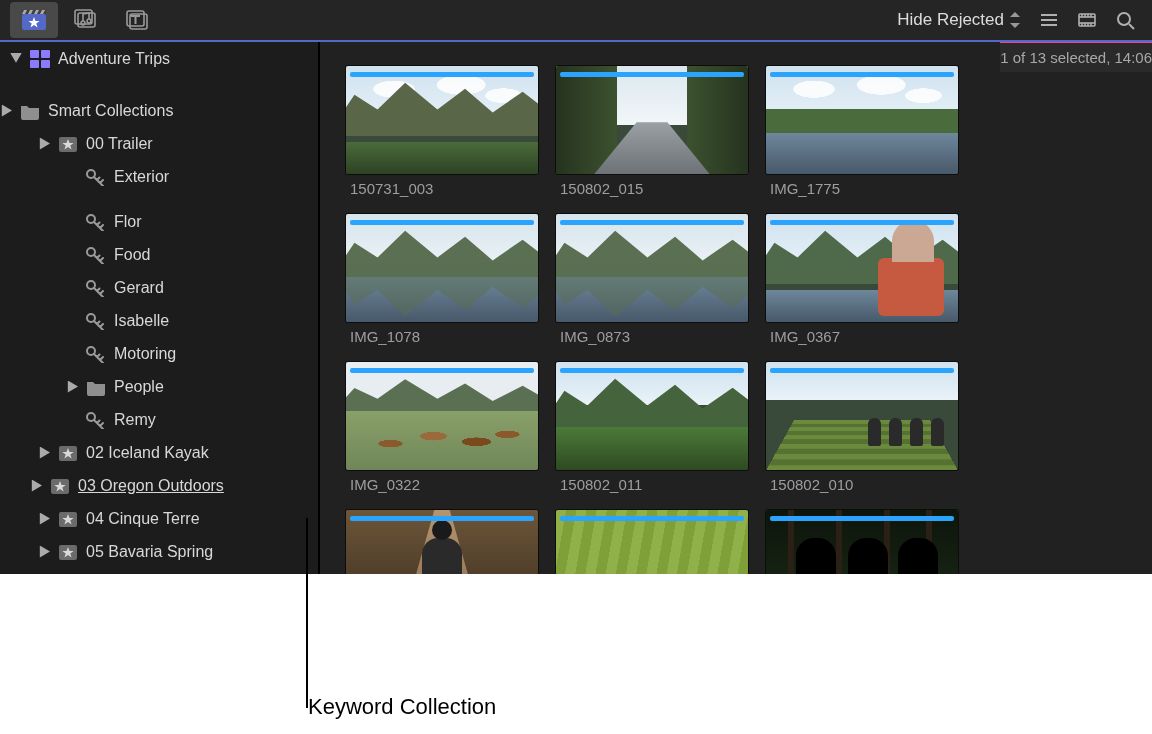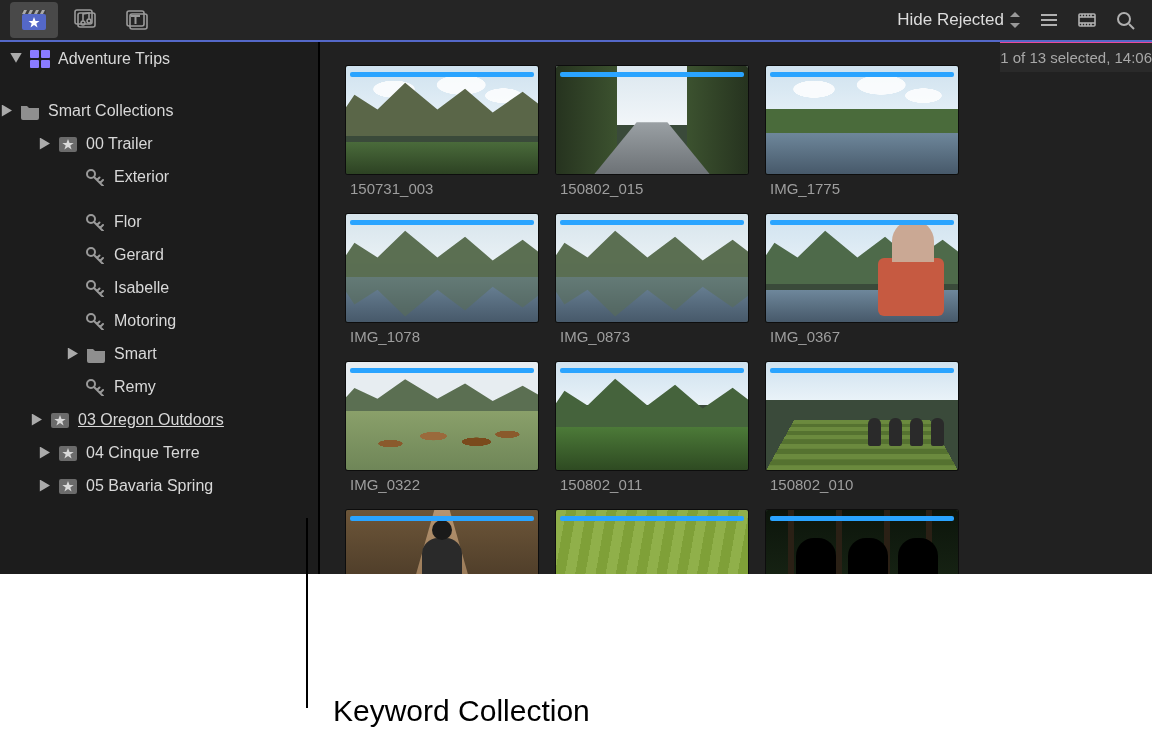--- a/index.html
+++ b/index.html
@@ -99,21 +99,21 @@
   .statusbar { height:30px; background:#2a2a2a; border-top:1px solid #ec4899;
                display:flex;align-items:center;justify-content:center;
                color:#a8a8a8; font-size:15px;}
 
   
   .callout-wrap { position:absolute; left:0; top:666px; width:1152px; height:68px;}
   .callout-line {
     position:absolute; left:306px; top:-148px; width:2px; height:190px; background:#000;
   }
   .callout-text {
-    position:absolute; left:333px; top:28px; font-size:30px; color:#000;
+    position:absolute; left:308px; top:28px; font-size:22px; color:#000;
     font-family: -apple-system, "Helvetica Neue", Arial, sans-serif;
   }
 
   
   .sky{position:absolute;left:0;right:0;top:0;height:55%;background:linear-gradient(#cfe2ef,#e9f2f8);}
   .ground{position:absolute;left:0;right:0;bottom:0;height:50%;background:linear-gradient(#4a6b3b,#2d4223);}
   .mtn{position:absolute;bottom:35%;width:120%;left:-10%;height:55%;
        background:#5b6f52;clip-path:polygon(0 100%,12% 30%,22% 55%,34% 10%,48% 55%,60% 20%,72% 60%,85% 25%,100% 70%,100% 100%);}
   .water{position:absolute;left:0;right:0;bottom:0;height:38%;background:linear-gradient(#6e879b,#47596a);}
   .road{position:absolute;left:0;right:0;bottom:0;height:48%;
@@ -268,20 +268,29 @@
           </span>
           <span class="row-label">Flor</span>
         </div>
         <div class="sidebar-row" style="padding-left: 66px;">
           <span class="disclosure none"></span>
           <span class="row-icon">
             <svg viewBox="0 0 20 18">
               <use href="#ic-keyword"></use>
             </svg>
           </span>
+          <span class="row-label">Food</span>
+        </div>
+        <div class="sidebar-row" style="padding-left: 66px;">
+          <span class="disclosure none"></span>
+          <span class="row-icon">
+            <svg viewBox="0 0 20 18">
+              <use href="#ic-keyword"></use>
+            </svg>
+          </span>
           <span class="row-label">Gerard</span>
         </div>
         <div class="sidebar-row" style="padding-left: 66px;">
           <span class="disclosure none"></span>
           <span class="row-icon">
             <svg viewBox="0 0 20 18">
               <use href="#ic-keyword"></use>
             </svg>
           </span>
           <span class="row-label">Isabelle</span>
@@ -295,30 +304,39 @@
           </span>
           <span class="row-label">Motoring</span>
         </div>
         <div class="sidebar-row" style="padding-left: 66px;">
           <span class="disclosure closed"></span>
           <span class="row-icon">
             <svg viewBox="0 0 20 18">
               <use href="#ic-folder"></use>
             </svg>
           </span>
-          <span class="row-label">Smart</span>
+          <span class="row-label">People</span>
         </div>
         <div class="sidebar-row" style="padding-left: 66px;">
           <span class="disclosure none"></span>
           <span class="row-icon">
             <svg viewBox="0 0 20 18">
               <use href="#ic-keyword"></use>
             </svg>
           </span>
           <span class="row-label">Remy</span>
+        </div>
+        <div class="sidebar-row" style="padding-left: 38px;">
+          <span class="disclosure closed"></span>
+          <span class="row-icon">
+            <svg viewBox="0 0 20 18">
+              <use href="#ic-event"></use>
+            </svg>
+          </span>
+          <span class="row-label">02 Iceland Kayak</span>
         </div>
         <div class="sidebar-row" style="padding-left: 30px; text-decoration: underline;">
           <span class="disclosure closed"></span>
           <span class="row-icon">
             <svg viewBox="0 0 20 18">
               <use href="#ic-event"></use>
             </svg>
           </span>
           <span class="row-label">03 Oregon Outdoors</span>
         </div>

